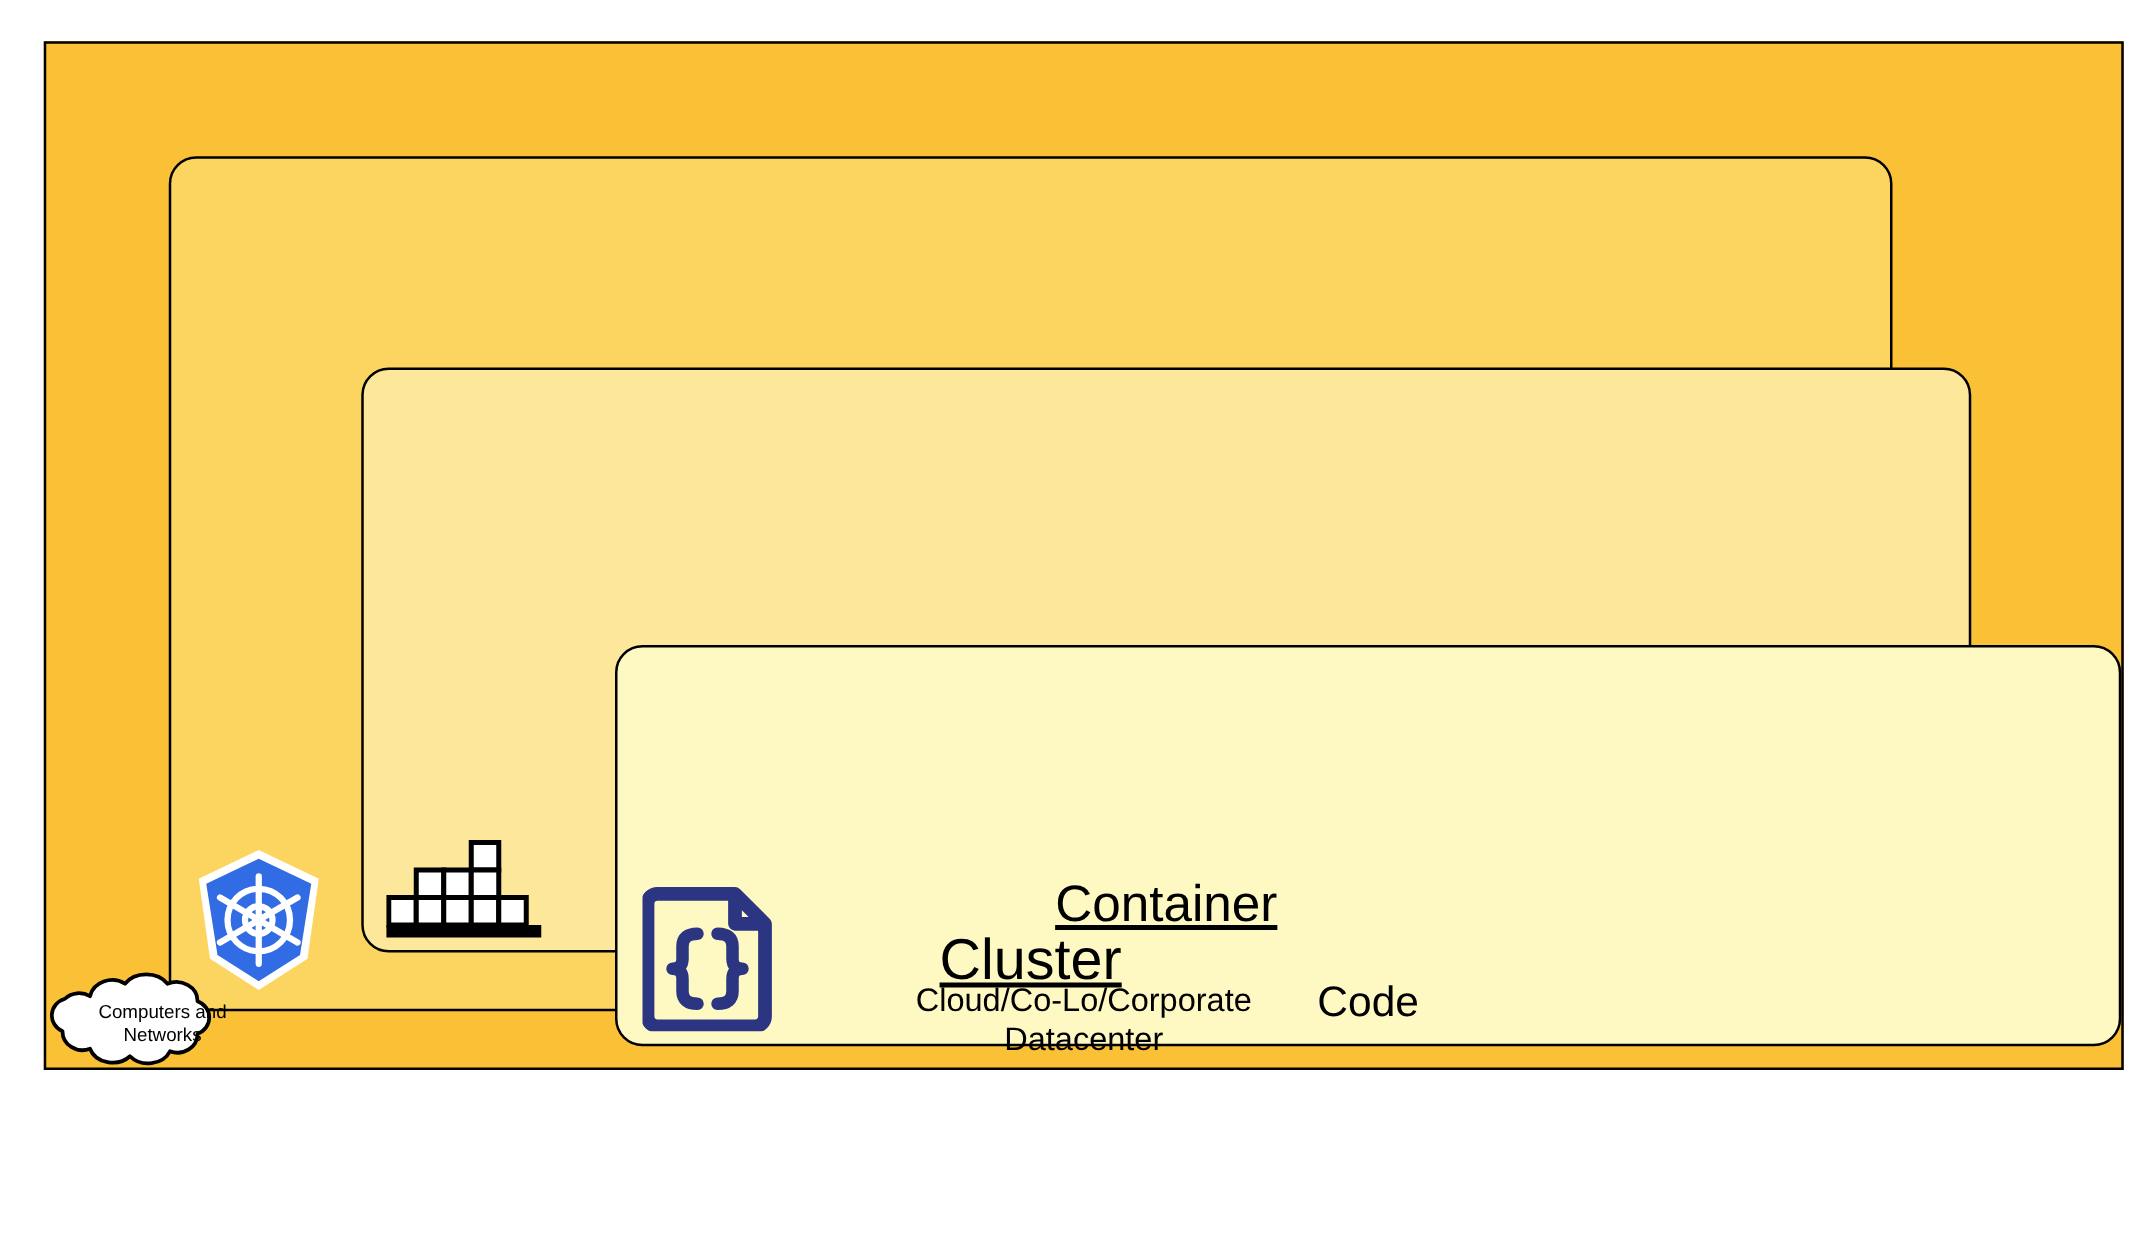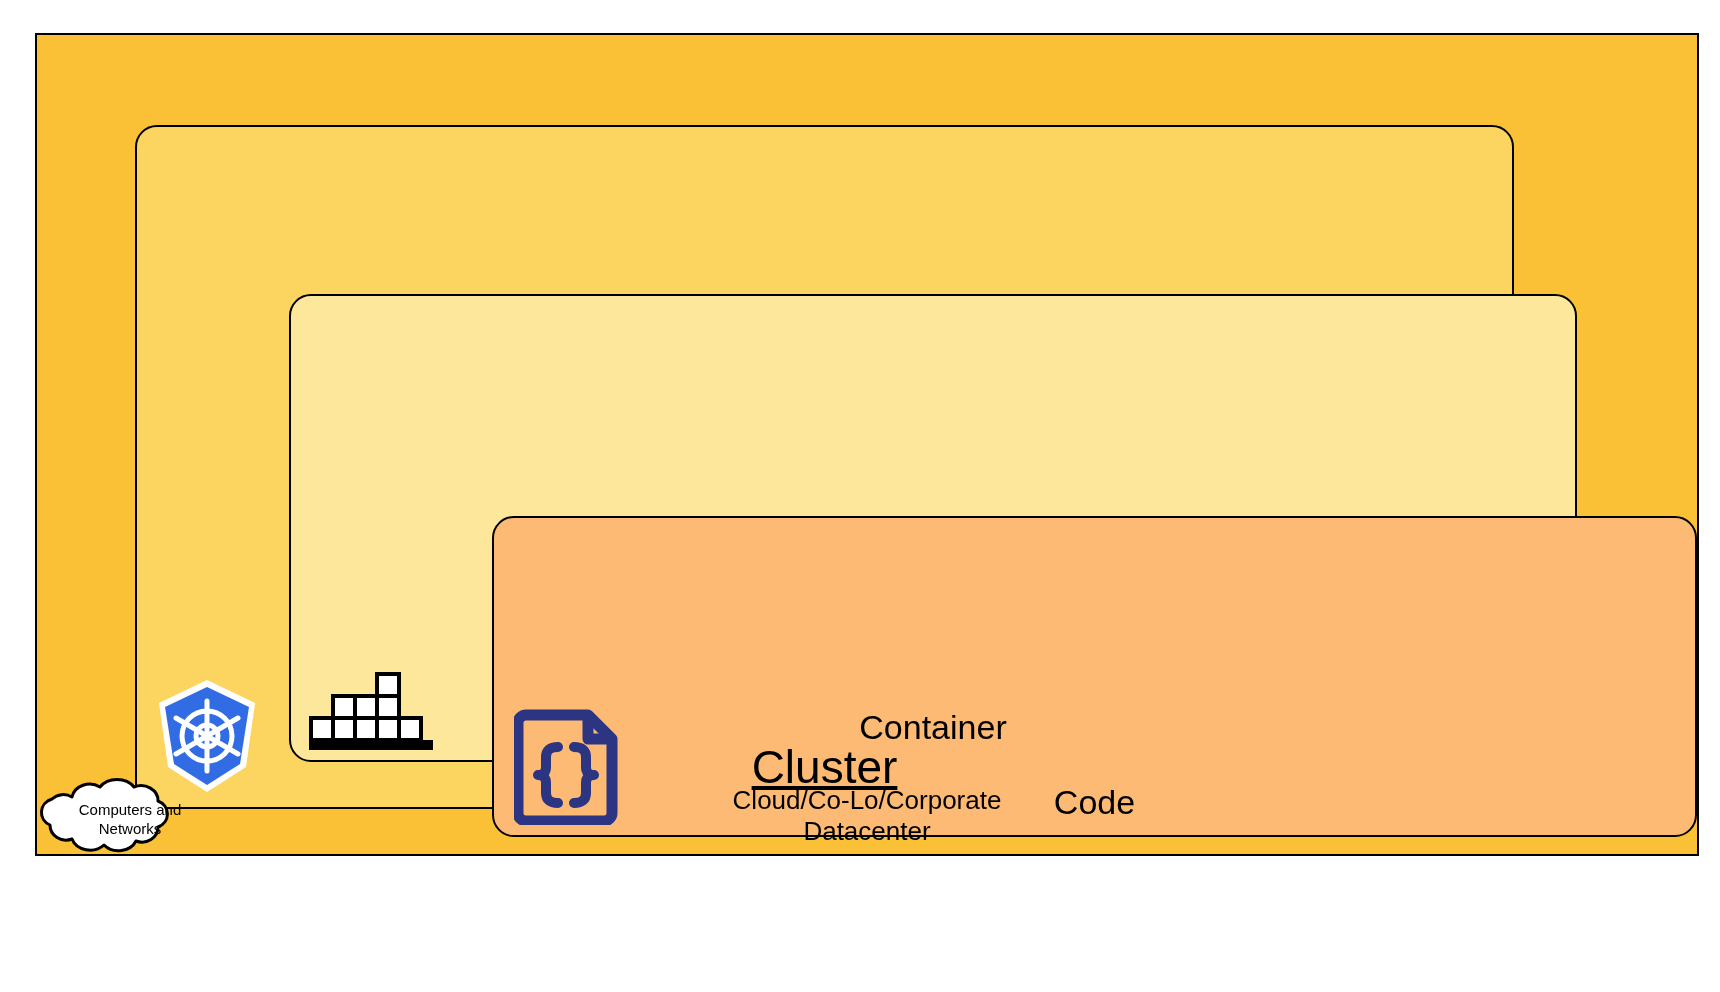--- a/index.html
+++ b/index.html
@@ -60,21 +60,21 @@
     box-sizing: border-box;
   }
 
   
   .layer-code {
     position: absolute;
     left: 201px;
     top: 220px;
     width: 1205px;
     height: 321px;
-    background: #fdba74;
+    background: #fef9c3;
     border: 2px solid #000000;
     border-radius: 22px;
     box-sizing: border-box;
   }
 
   
   .layer-label {
     position: absolute;
     width: 100%;
     text-align: center;
@@ -85,21 +85,22 @@
     white-space: pre-line;
   }
   .label-code {
     bottom: 12px;
     left: 0;
     font-size: 34px;
   }
   .label-container {
     bottom: 12px;
     left: 0;
-    font-size: 34px;
+    font-size: 41px;
+    text-decoration: underline;
   }
   .label-cluster {
     bottom: 12px;
     left: 0;
     font-size: 46px;
     text-decoration: underline;
   }
   .label-datacenter {
     bottom: 8px;
     left: 0;

